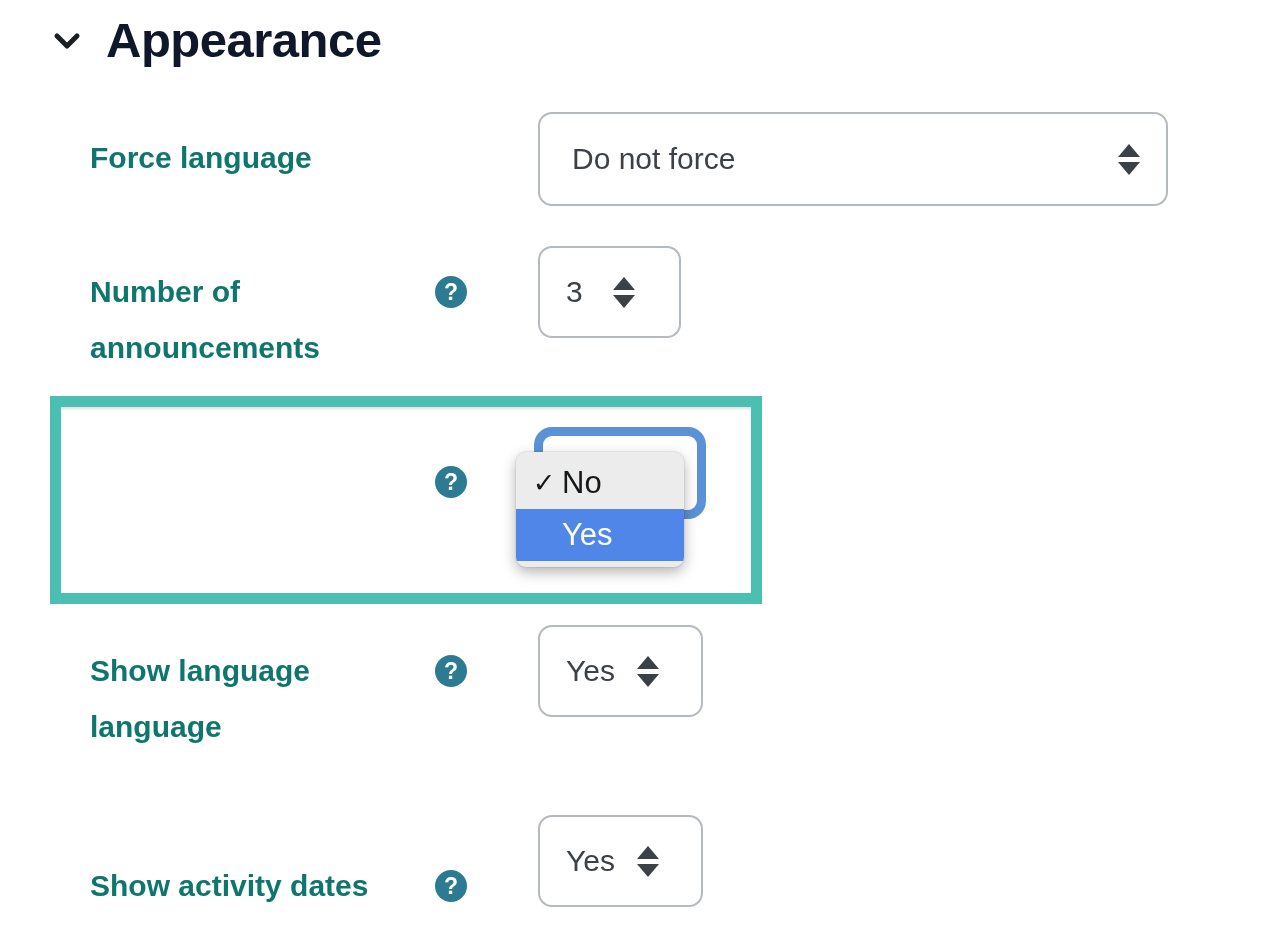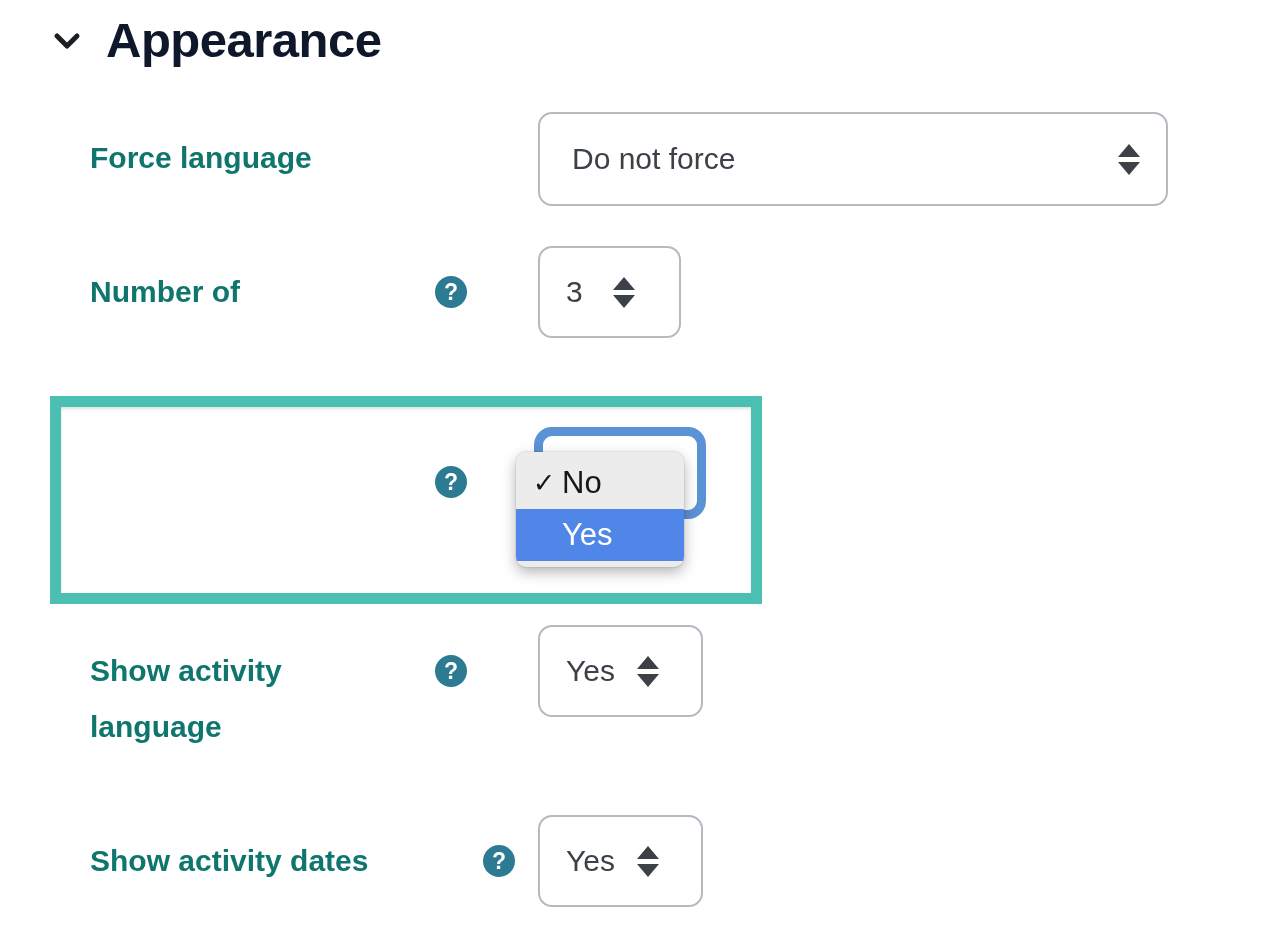--- a/index.html
+++ b/index.html
@@ -219,20 +219,21 @@
   <span class="sel-value">Do not force</span>
   <span class="stepper-arrows">
     <span class="arrow-up"></span>
       <span class="arrow-down"></span>
   </span>
 </div>
 
 <div class="form-row" style="left:90px; top:264px;">
   <div class="row-label" style="width:345px;">
     <span class="lbl-line">Number of</span>
+    <span class="lbl-line">announcements</span>
   </div>
   <span class="help-icon" style="margin-top:12px;">?</span>
 </div>
 <div class="select-box numeric" style="position:absolute; left:538px; top:246px;">
   <span class="sel-value">3</span>
   <span class="stepper-arrows">
     <span class="arrow-up"></span>
       <span class="arrow-down"></span>
   </span>
 </div>
@@ -253,34 +254,34 @@
     <span>No</span>
   </div>
   <div class="popup-item selected">
     <span class="check-slot"></span>
     <span>Yes</span>
   </div>
 </div>
 
 <div class="form-row" style="left:90px; top:643px;">
   <div class="row-label" style="width:345px;">
-    <span class="lbl-line">Show activity</span>
+    <span class="lbl-line">Show language</span>
     <span class="lbl-line">language</span>
   </div>
   <span class="help-icon" style="margin-top:12px;">?</span>
 </div>
 <div class="select-box small" style="position:absolute; left:538px; top:625px;">
   <span class="sel-value">Yes</span>
   <span class="stepper-arrows">
     <span class="arrow-up"></span>
       <span class="arrow-down"></span>
   </span>
 </div>
 
-<div class="form-row" style="left:90px; top:833px;gap:48px;">
+<div class="form-row" style="left:90px; top:858px;">
   <div class="row-label" style="width:345px;">
     <span class="lbl-line">Show activity dates</span>
   </div>
   <span class="help-icon" style="margin-top:12px;">?</span>
 </div>
 <div class="select-box small" style="position:absolute; left:538px; top:815px;">
   <span class="sel-value">Yes</span>
   <span class="stepper-arrows">
     <span class="arrow-up"></span>
       <span class="arrow-down"></span>

